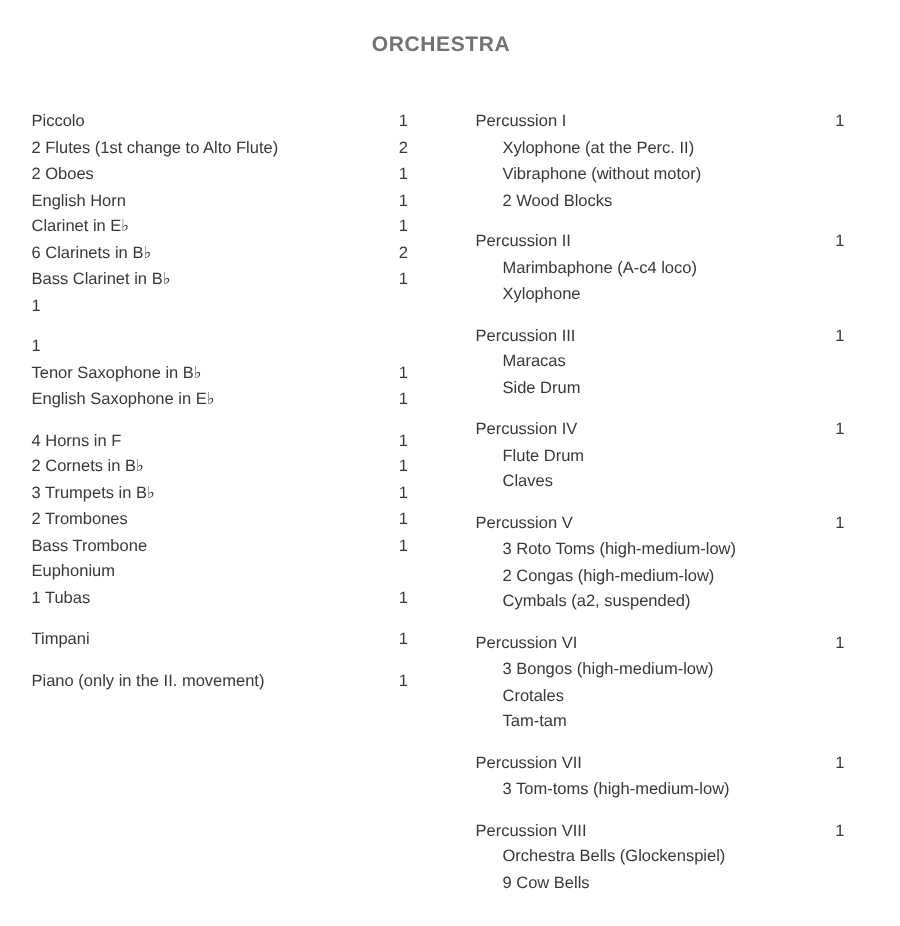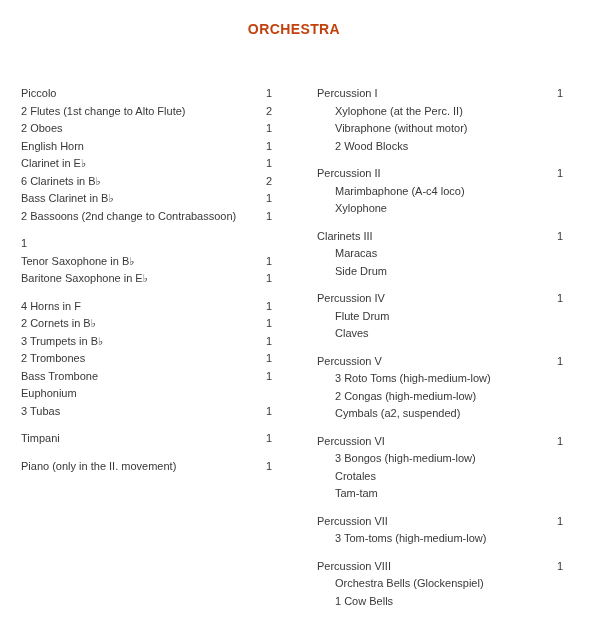--- a/index.html
+++ b/index.html
@@ -19,25 +19,25 @@
   .title {
     position: absolute;
     top: 21px;
     left: 0;
     width: 588px;
     margin: 0;
     text-align: center;
     font-size: 14px;
     font-weight: 700;
     letter-spacing: 0.4px;
-    color: #c2410c;
+    color: #737373;
   }
   .col {
     position: absolute;
-    top: 85px;
+    top: 73px;
     font-size: 11px;
     line-height: 17.5px;
   }
   .col-left  { left: 21px;  width: 251px; }
   .col-right { left: 317px; width: 246px; }
   .group, .section { margin-bottom: 10px; }
   .row {
     display: flex;
     justify-content: space-between;
     align-items: baseline;
@@ -82,36 +82,35 @@
     <span class="label">6 Clarinets in B♭</span>
     <span class="count">2</span>
   </div>
 
   <div class="row">
     <span class="label">Bass Clarinet in B♭</span>
     <span class="count">1</span>
   </div>
 
   <div class="row">
-    <span class="label">2 Bassoons (2nd change to Contrabassoon)</span>
     <span class="count">1</span>
   </div>
 </div>
       <div class="group">
   <div class="row">
     <span class="count">1</span>
   </div>
 
   <div class="row">
     <span class="label">Tenor Saxophone in B♭</span>
     <span class="count">1</span>
   </div>
 
   <div class="row">
-    <span class="label">Baritone Saxophone in E♭</span>
+    <span class="label">English Saxophone in E♭</span>
     <span class="count">1</span>
   </div>
 </div>
       <div class="group">
   <div class="row">
     <span class="label">4 Horns in F</span>
     <span class="count">1</span>
   </div>
 
   <div class="row">
@@ -133,21 +132,21 @@
     <span class="label">Bass Trombone</span>
     <span class="count">1</span>
   </div>
 
   <div class="row">
     <span class="label">Euphonium</span>
     <span class="count"></span>
   </div>
 
   <div class="row">
-    <span class="label">3 Tubas</span>
+    <span class="label">1 Tubas</span>
     <span class="count">1</span>
   </div>
 </div>
       <div class="group">
   <div class="row">
     <span class="label">Timpani</span>
     <span class="count">1</span>
   </div>
 </div>
       <div class="group">
@@ -179,21 +178,21 @@
     </div>
     <div class="items">
   <div class="item">Marimbaphone (A-c4 loco)</div>
 
   <div class="item">Xylophone</div>
 </div>
   </div>
 
   <div class="section">
     <div class="row">
-      <span class="label">Clarinets III</span>
+      <span class="label">Percussion III</span>
       <span class="count">1</span>
     </div>
     <div class="items">
   <div class="item">Maracas</div>
 
   <div class="item">Side Drum</div>
 </div>
   </div>
 
   <div class="section">
@@ -248,17 +247,17 @@
   </div>
 
   <div class="section">
     <div class="row">
       <span class="label">Percussion VIII</span>
       <span class="count">1</span>
     </div>
     <div class="items">
   <div class="item">Orchestra Bells (Glockenspiel)</div>
 
-  <div class="item">1 Cow Bells</div>
+  <div class="item">9 Cow Bells</div>
 </div>
   </div>
 </div>
 </div>
 
 </body></html>

